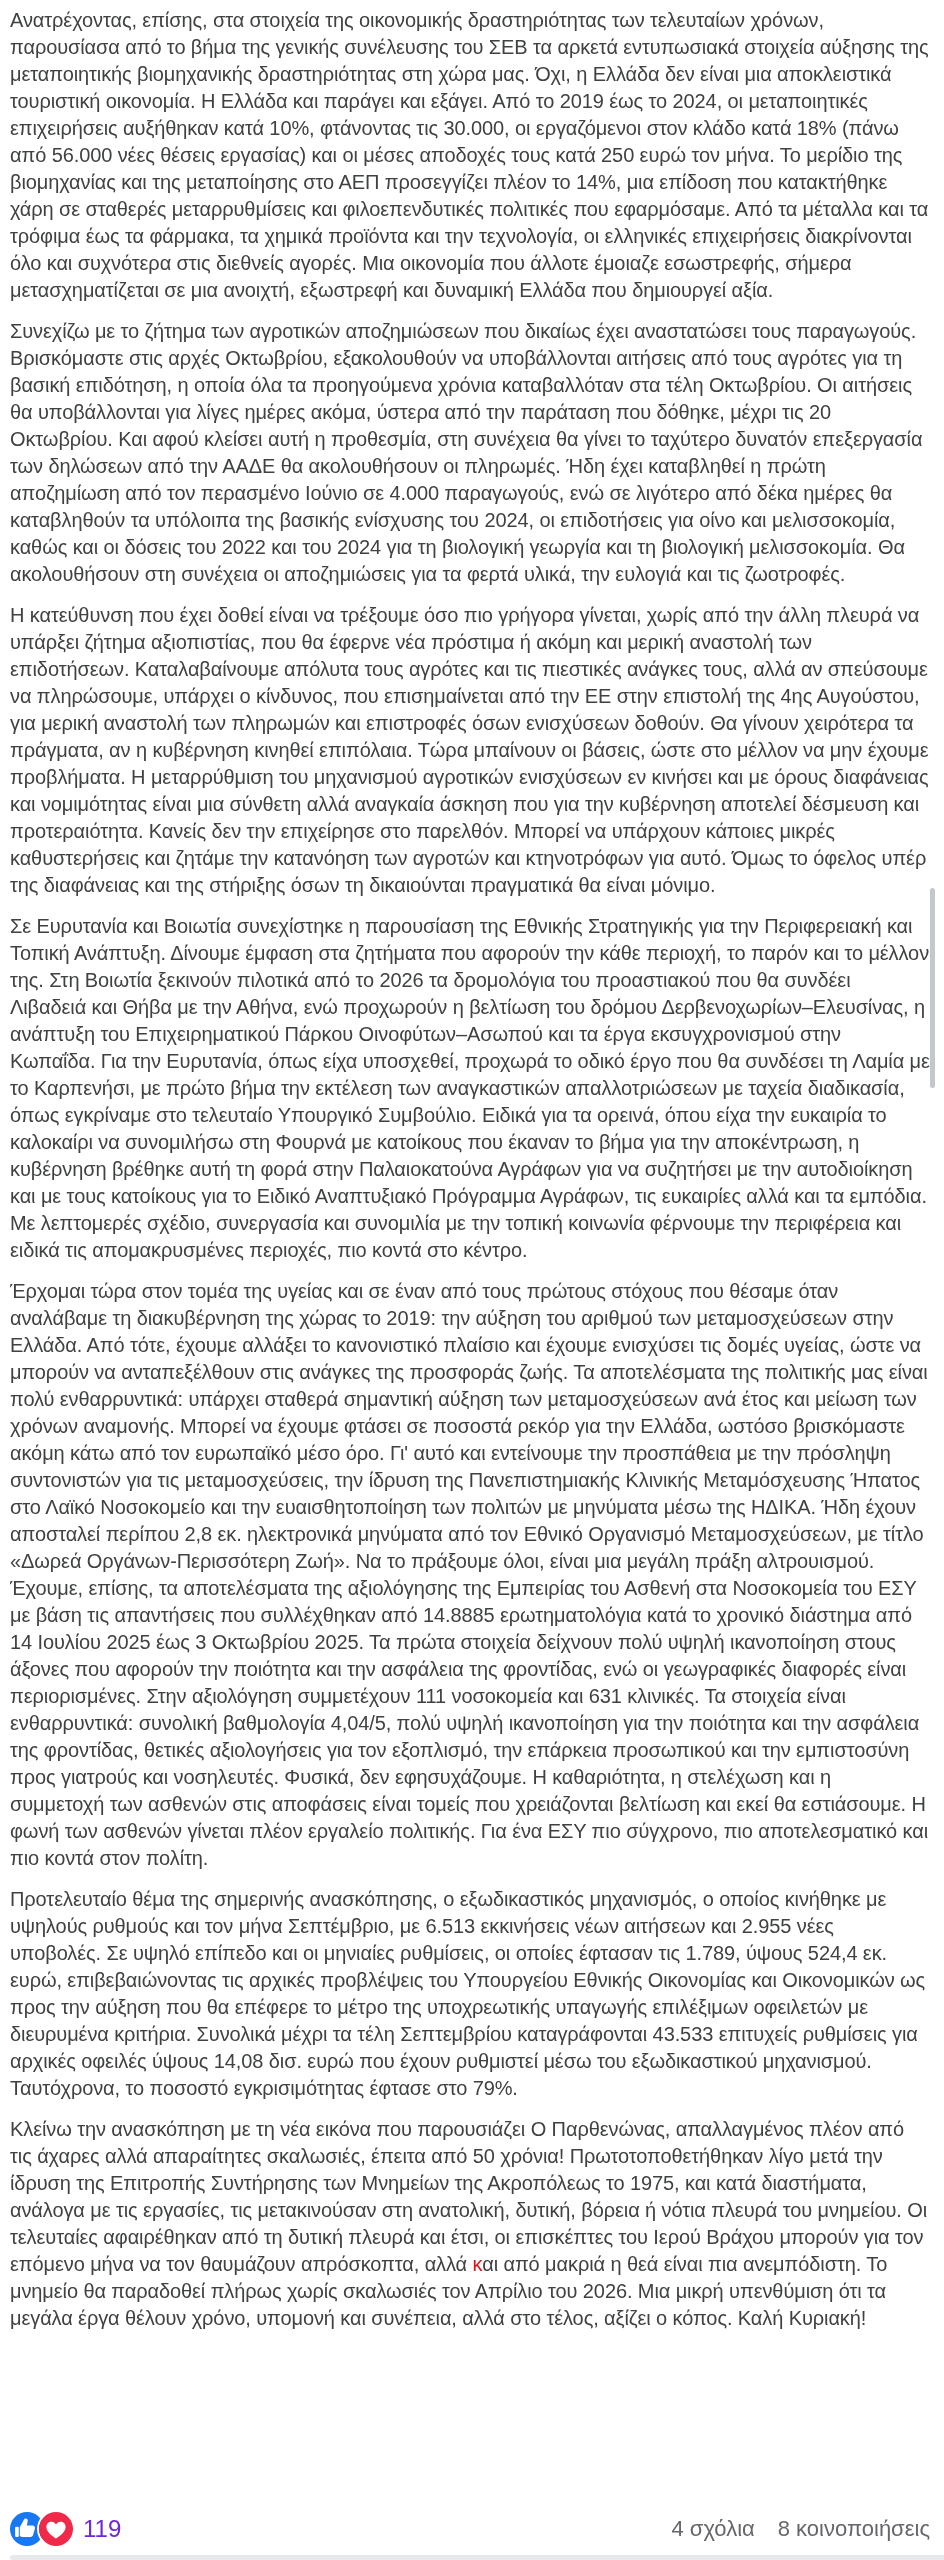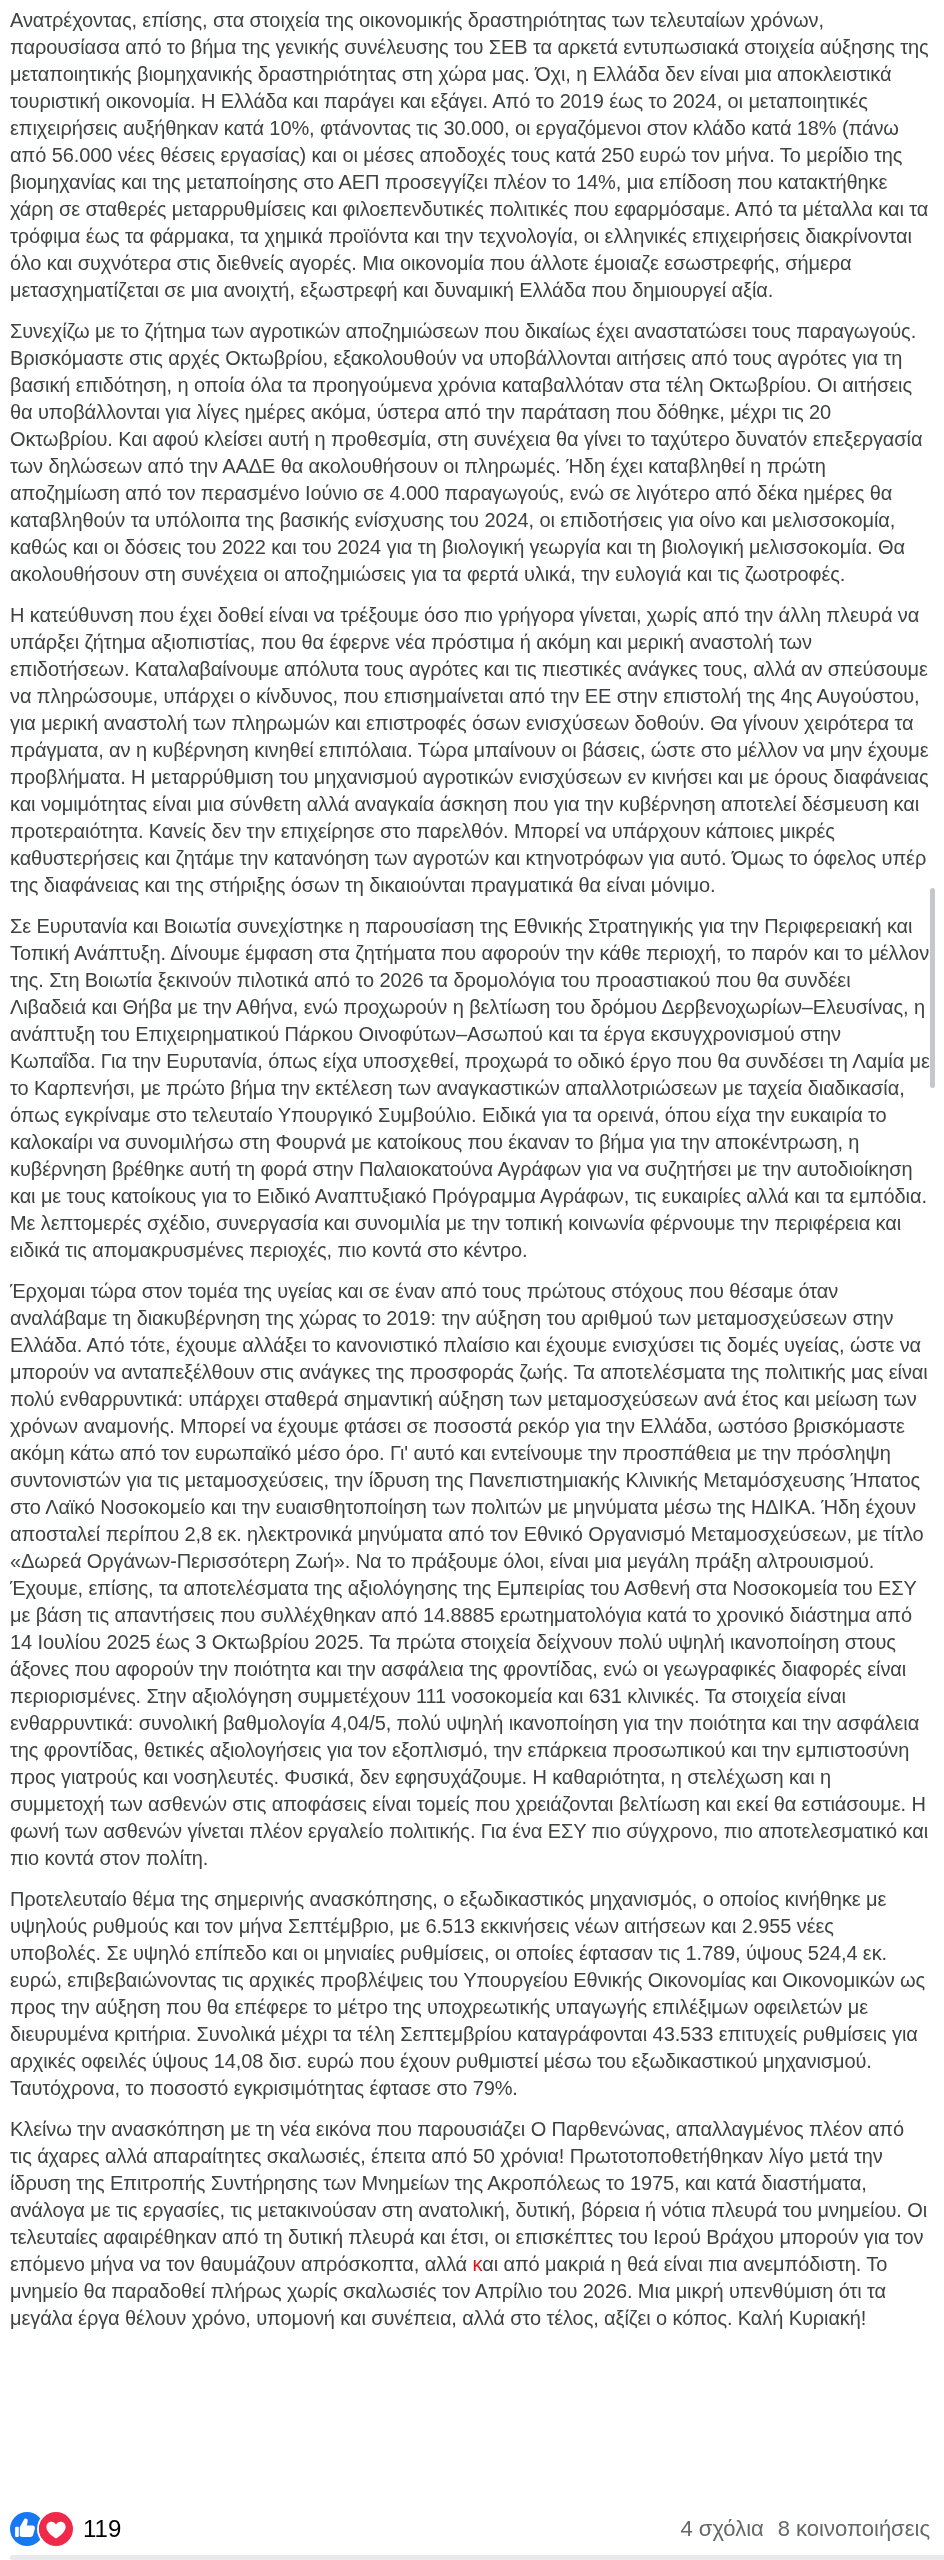--- a/index.html
+++ b/index.html
@@ -40,23 +40,23 @@
   .rx-group{display:flex;align-items:center;cursor:pointer;}
   .rx{
     display:inline-block;width:34px;height:34px;border-radius:50%;
     box-shadow:0 0 0 2px #fff;
   }
   .rx svg{display:block;width:34px;height:34px;}
   .rx.love{margin-left:-5px;}
   .rx-count{
     margin-left:10px;
     font-size:24px;
-    color:#000000;
+    color:#6d28d9;
   }
-  .meta-group{display:flex;align-items:center;gap:14px;}
+  .meta-group{display:flex;align-items:center;gap:23px;}
   .meta-item{
     font-size:22px;
     color:#65676b;
     cursor:pointer;
   }
   .divider-band{
     position:absolute;
     left:10px;right:0;bottom:0;
     height:5px;
     background:#e7e9ed;

